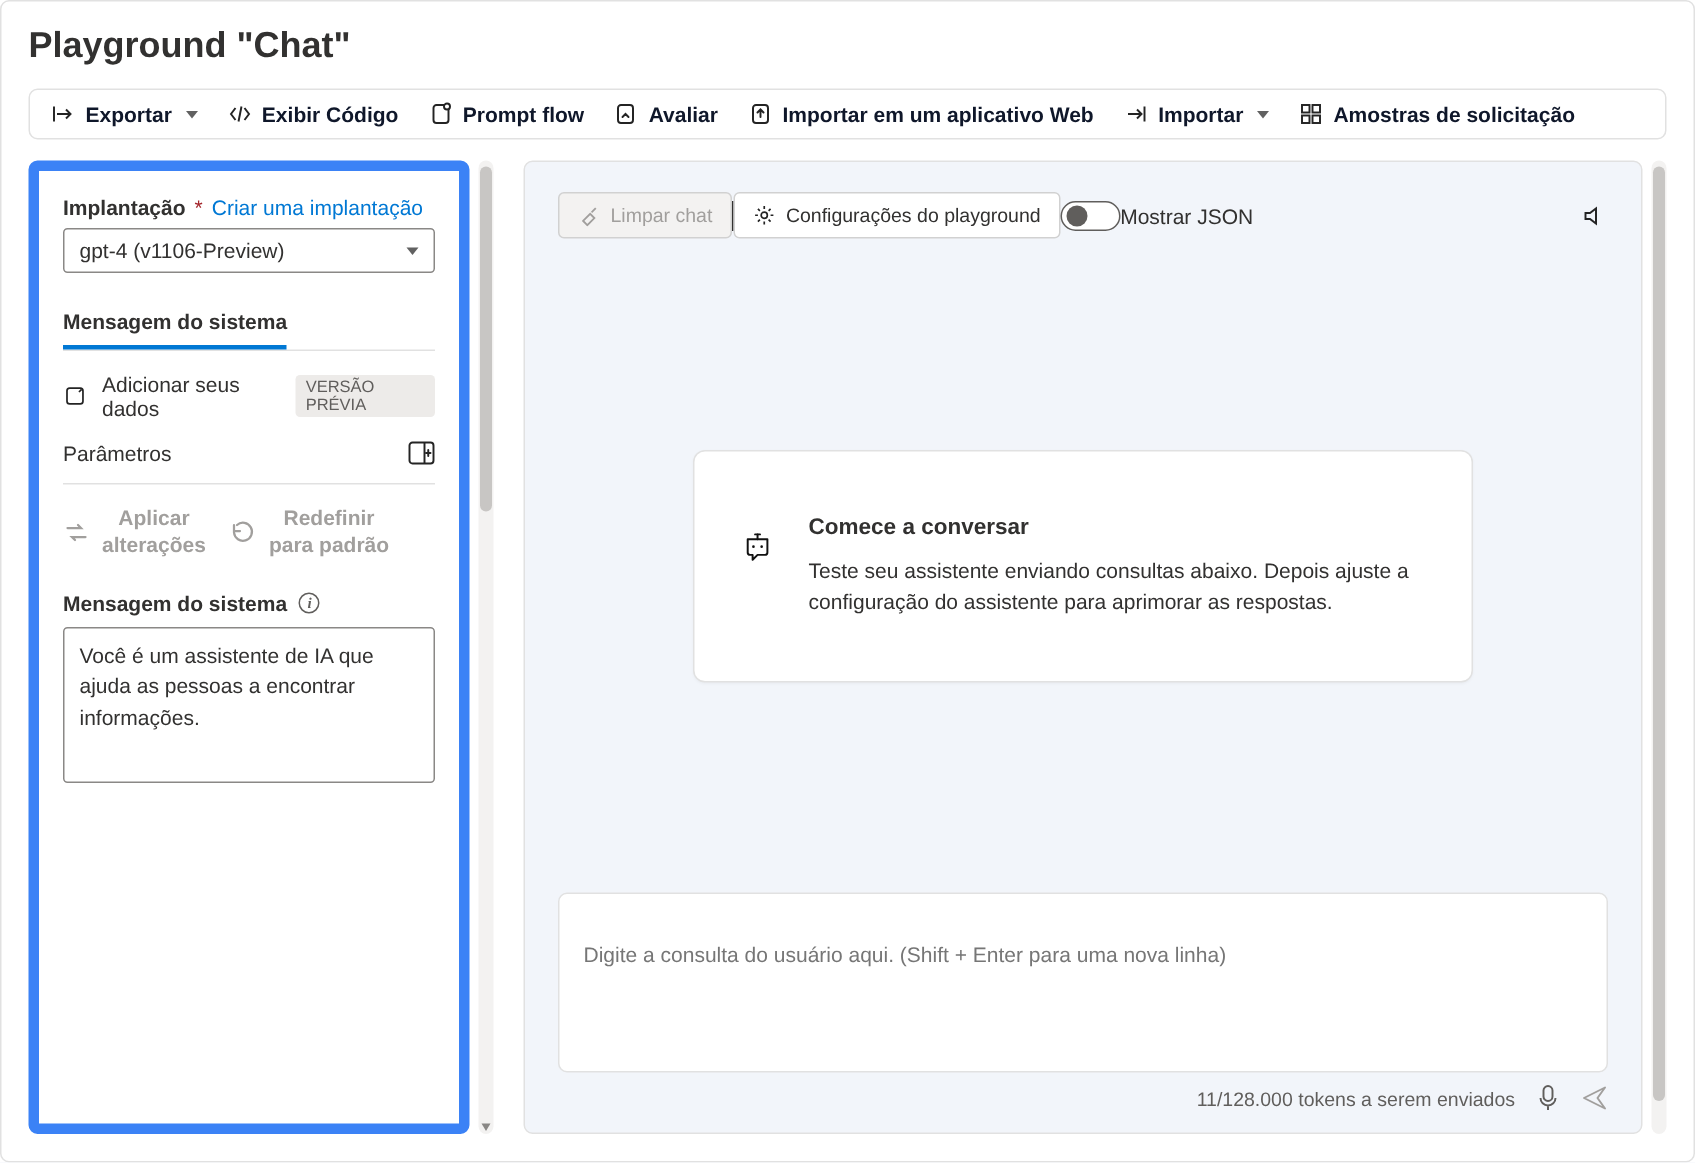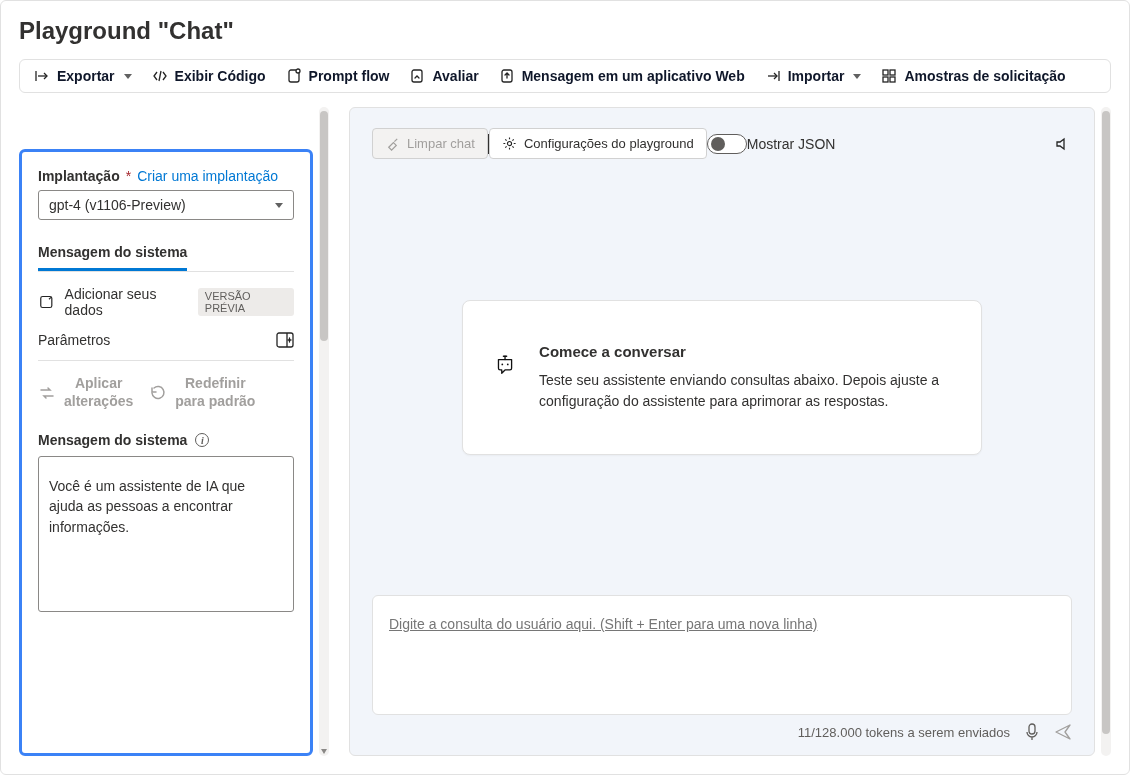--- a/index.html
+++ b/index.html
@@ -57,25 +57,24 @@
     min-height: 0;
   }
   
   .left-wrap {
     width: 310px;
     display: flex;
     position: relative;
   }
   .left-panel {
     flex: 1;
-    border: 3px solid #3b82f6;
+    border: 7px solid #3b82f6;
     border-radius: 6px;
     padding: 16px 16px 16px 16px;
     overflow: hidden;
-    margin-top: 42px;
   }
   .left-scroll {
     width: 10px;
     background: #f3f2f1;
     border-radius: 5px;
     margin-left: 6px;
     position: relative;
   }
   .left-thumb {
     position: absolute;
@@ -180,23 +179,23 @@
     align-items: center;
     justify-content: center;
     font-size: 10px;
     color: #605e5c;
     font-style: italic;
     font-family: serif;
   }
   .sys-textarea {
     border: 1px solid #8a8886;
     border-radius: 3px;
-    padding: 19px 10px;
-    font-size: 14px;
-    height: 156px;
+    padding: 8px 10px;
+    font-size: 14px;
+    height: 104px;
     line-height: 1.45;
   }
   
   .right-wrap {
     flex: 1;
     display: flex;
   }
   .right-panel {
     flex: 1;
     border: 1px solid #e1e1e1;
@@ -288,25 +287,24 @@
   .welcome-text {
     font-size: 14px;
     line-height: 1.5;
     color: #323130;
   }
   .input-area {
     background: #fff;
     border: 1px solid #e1e1e1;
     border-radius: 6px;
     min-height: 120px;
-    padding: 20px 16px;
+    padding: 32px 16px;
     color: #767676;
     font-size: 14px;
     margin-bottom: 8px;
-    text-decoration: underline;
   }
   .footer-row {
     display: flex;
     align-items: center;
     justify-content: flex-end;
     gap: 14px;
     color: #605e5c;
     font-size: 13px;
   }
   .footer-row svg { cursor: pointer; }
@@ -348,21 +346,21 @@
           <rect x="3" y="2" width="10" height="12" rx="2"></rect>
           <path d="M6 10l2-2 2 2" stroke-linecap="round"></path>
         </svg>
       <span>Avaliar</span>
     </div>
     <div class="toolbar-item">
       <svg width="16" height="16" viewBox="0 0 16 16" fill="none" stroke="#242424" stroke-width="1.3">
           <rect x="3" y="2" width="10" height="12" rx="2"></rect>
           <path d="M8 5v5M6 7l2-2 2 2" stroke-linecap="round"></path>
         </svg>
-      <span>Mensagem em um aplicativo Web</span>
+      <span>Importar em um aplicativo Web</span>
     </div>
     <div class="toolbar-item">
       <svg width="16" height="16" viewBox="0 0 16 16" fill="none" stroke="#242424" stroke-width="1.3">
           <path d="M3 8h9"></path>
           <path d="M9 5l3 3-3 3"></path>
           <path d="M14 3v10"></path>
         </svg>
       <span>Importar</span>
       <span class="chev-down"></span>
     </div>

